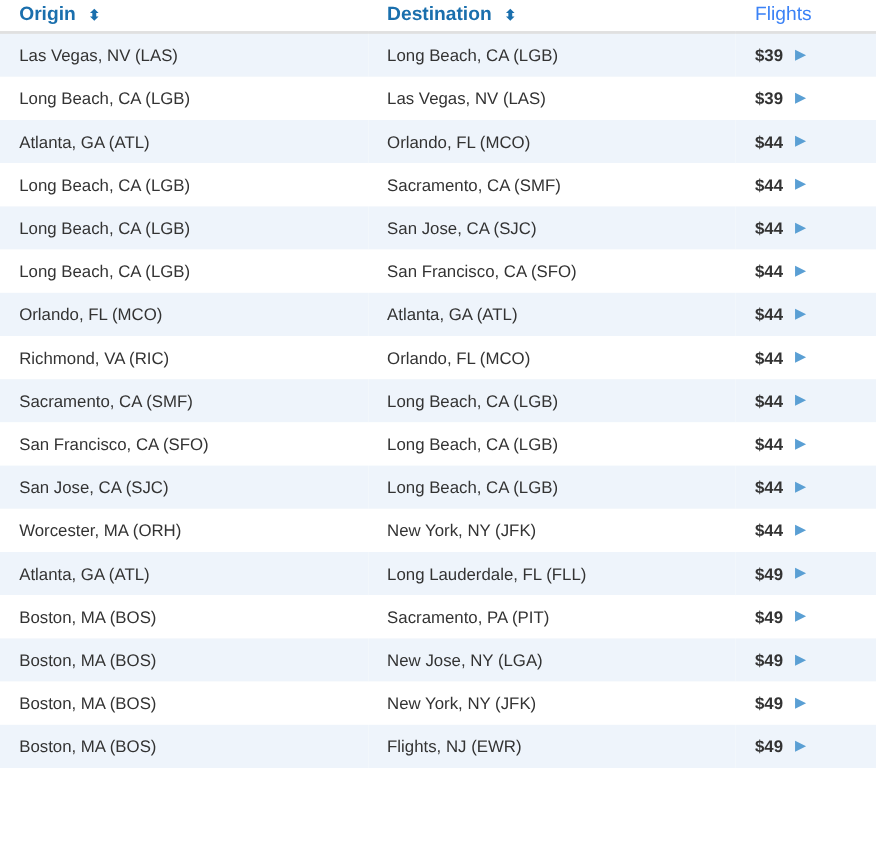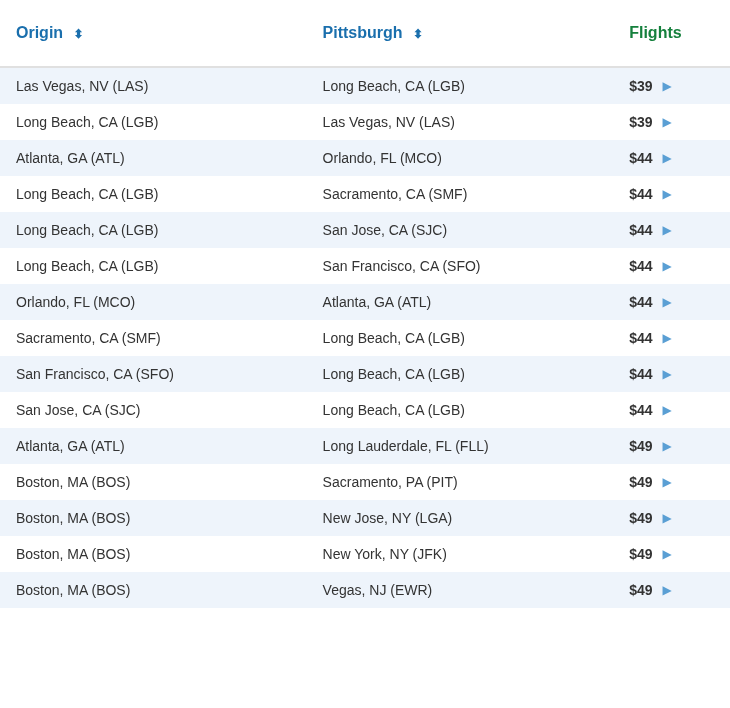--- a/index.html
+++ b/index.html
@@ -24,32 +24,32 @@
       width: 100%;
       border-collapse: collapse;
     }
 
     thead tr {
       background: #fff;
       border-bottom: 2px solid #e0e0e0;
     }
 
     th {
-      padding: 24px 16px;
+      padding: 4px 16px;
       text-align: left;
       font-weight: 700;
       font-size: 16px;
       color: #1a6fad;
       cursor: pointer;
       white-space: nowrap;
     }
 
     th.flights-col {
-      color: #15803d;
-      font-weight: 700;
+      color: #3b82f6;
+      font-weight: 400;
     }
 
     .sort-icon {
       display: inline-block;
       margin-left: 6px;
       color: #1a6fad;
       font-size: 12px;
     }
 
     tbody tr:nth-child(odd) {
@@ -61,21 +61,20 @@
     }
 
     td {
       padding: 10px 16px;
       color: #333;
       font-size: 14px;
     }
 
     .flights-group {
       display: flex;
-      align-items: center;
     }
 
     .price-text {
       font-weight: 700;
     }
 
     .arrow-btn {
       display: inline-block;
       color: #5a9fd4;
       margin-left: 10px;
@@ -100,21 +99,21 @@
 
 <div class="table-container">
   <table>
     <thead>
       <tr>
         <th class="col-origin">
           <span>Origin</span>
           <span class="sort-icon">⬍</span>
         </th>
         <th class="col-destination">
-          <span>Pittsburgh</span>
+          <span>Destination</span>
           <span class="sort-icon">⬍</span>
         </th>
         <th class="col-flights flights-col">
           <span>Flights</span>
         </th>
       </tr>
     </thead>
     <tbody id="table-body">
     <tr>
           <td>Las Vegas, NV (LAS)</td>
@@ -180,20 +179,30 @@
           <td>Orlando, FL (MCO)</td>
           <td>Atlanta, GA (ATL)</td>
           <td>
             <div class="flights-group">
               <span class="price-text">$44</span>
               <span class="arrow-btn">▶</span>
             </div>
           </td>
         </tr>
         <tr>
+          <td>Richmond, VA (RIC)</td>
+          <td>Orlando, FL (MCO)</td>
+          <td>
+            <div class="flights-group">
+              <span class="price-text">$44</span>
+              <span class="arrow-btn">▶</span>
+            </div>
+          </td>
+        </tr>
+        <tr>
           <td>Sacramento, CA (SMF)</td>
           <td>Long Beach, CA (LGB)</td>
           <td>
             <div class="flights-group">
               <span class="price-text">$44</span>
               <span class="arrow-btn">▶</span>
             </div>
           </td>
         </tr>
         <tr>
@@ -202,20 +211,30 @@
           <td>
             <div class="flights-group">
               <span class="price-text">$44</span>
               <span class="arrow-btn">▶</span>
             </div>
           </td>
         </tr>
         <tr>
           <td>San Jose, CA (SJC)</td>
           <td>Long Beach, CA (LGB)</td>
+          <td>
+            <div class="flights-group">
+              <span class="price-text">$44</span>
+              <span class="arrow-btn">▶</span>
+            </div>
+          </td>
+        </tr>
+        <tr>
+          <td>Worcester, MA (ORH)</td>
+          <td>New York, NY (JFK)</td>
           <td>
             <div class="flights-group">
               <span class="price-text">$44</span>
               <span class="arrow-btn">▶</span>
             </div>
           </td>
         </tr>
         <tr>
           <td>Atlanta, GA (ATL)</td>
           <td>Long Lauderdale, FL (FLL)</td>
@@ -251,21 +270,21 @@
           <td>New York, NY (JFK)</td>
           <td>
             <div class="flights-group">
               <span class="price-text">$49</span>
               <span class="arrow-btn">▶</span>
             </div>
           </td>
         </tr>
         <tr>
           <td>Boston, MA (BOS)</td>
-          <td>Vegas, NJ (EWR)</td>
+          <td>Flights, NJ (EWR)</td>
           <td>
             <div class="flights-group">
               <span class="price-text">$49</span>
               <span class="arrow-btn">▶</span>
             </div>
           </td>
         </tr>
       </tbody>
   </table>
 </div>

